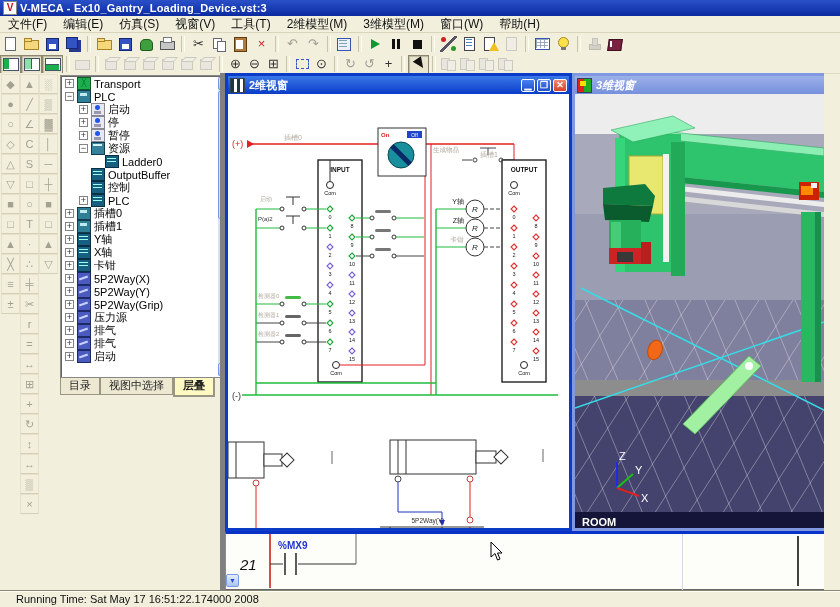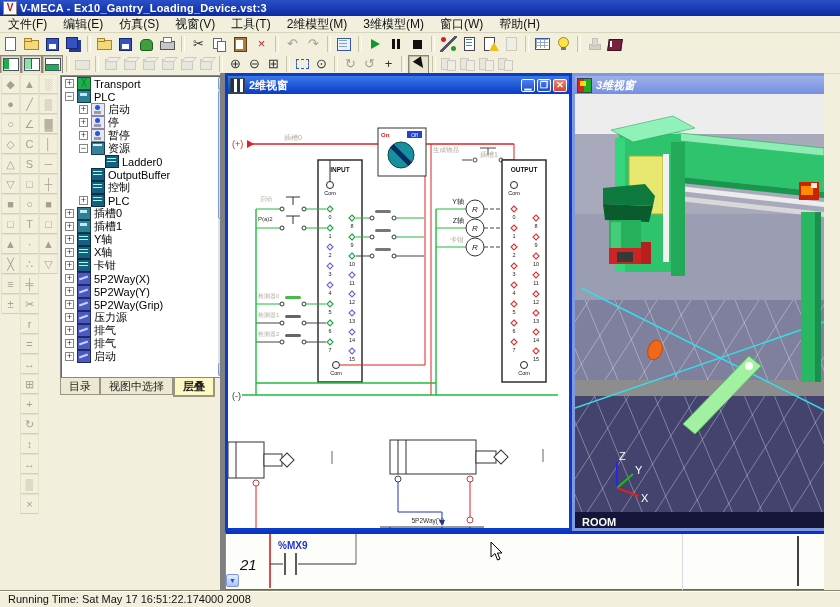--- a/index.html
+++ b/index.html
@@ -100,21 +100,21 @@
   .ti-valve{background:#4a5abf;border:1px solid #1e2a66;}
   .ti-valve::after{content:"";position:absolute;left:1px;top:4px;width:9px;height:2px;background:#c8d0ff;transform:rotate(-20deg);}
   
   #treescroll{position:absolute;right:1px;top:1px;width:13px;height:299px;background:#d7e2f7;}
   .sarrow{position:absolute;left:0;width:13px;height:13px;background:linear-gradient(180deg,#e3eeff,#a9c4f2);
      border:1px solid #7a98e8;border-radius:2px;box-sizing:border-box;color:#2a4fd0;font-size:7px;line-height:11px;text-align:center;}
   #sthumb{position:absolute;left:0;top:14px;width:13px;height:128px;background:linear-gradient(90deg,#cfe0ff,#9ec2f5);
      border:1px solid #7a98e8;border-radius:2px;box-sizing:border-box;}
   
   #treetabs{position:absolute;left:60px;top:305px;height:17px;display:flex;font-size:11px;}
-  .ttab{padding:1px 8px 0 8px;border:1px solid #9a9684;border-top:none;background:#ece8d2;height:15px;line-height:14px;color:#222;}
+  .ttab{padding:1px 8px 0 8px;border:1px solid #9a9684;border-top:none;background:#ece8d2;height:15px;line-height:14px;color:#222;font-family:Liberation Mono, monospace;}
   .ttab.active{background:#fef9c3;font-weight:bold;border-width:2px;height:16px;}
   
   #mdi{position:absolute;left:220px;top:73px;width:604px;height:517px;background:#808080;overflow:hidden;}
   .xpwin{position:absolute;box-sizing:border-box;}
   #win2d{left:5px;top:0;width:347px;height:458px;border:3px solid #0a3cc8;background:#fff;}
   #win3d{left:352px;top:0;width:252px;height:458px;border:3px solid #8098e0;border-right:none;background:#fff;}
   .wtitle{height:18px;display:flex;align-items:center;padding:0 2px;color:#fff;font-size:11px;font-weight:bold;}
   #win2d .wtitle{background:linear-gradient(180deg,#3a78e8,#0a3cc8);}
   #win3d .wtitle{background:linear-gradient(180deg,#9cb0ea,#7690dd);font-style:italic;}
   .wicon{width:13px;height:13px;margin-right:4px;background:#fff;border:1px solid #345;position:relative;}
@@ -130,21 +130,21 @@
   #ladder{left:5px;top:458px;width:599px;height:59px;border-top:3px solid #0a32c8;border-left:1px solid #8a8a8a;
      border-bottom:1px solid #666;background:#fdfdfa;}
   #ladder .divider{position:absolute;left:456px;top:0;width:1px;height:56px;background:#d8d8e8;}
   #rungnum{position:absolute;left:14px;top:22px;font-size:15px;color:#111;font-style:italic;}
   #mxlabel{position:absolute;left:52px;top:6px;font-size:10px;color:#2233cc;font-weight:bold;}
   #lscroll{position:absolute;right:2px;bottom:2px;width:13px;height:13px;}
   #cursor{position:absolute;left:264px;top:8px;}
   
   #statusbar{position:absolute;left:0;top:590px;width:840px;height:17px;background:#f2efdd;
      border-top:1px solid #8a8670;box-shadow:inset 0 1px 0 #fffef2;font-size:11px;color:#111;
-     line-height:16px;padding-left:8px;box-sizing:border-box;}
+     line-height:16px;padding-left:16px;box-sizing:border-box;}
   svg text{font-family:"Liberation Sans",sans-serif;}
 </style>
 </head>
 <body>
 
 <div id="app">
 
   <div id="titlebar">
     <div id="appicon">V</div>
     <div id="apptitle">V-MECA - Ex10_Gantry_Loading_Device.vst:3</div>

